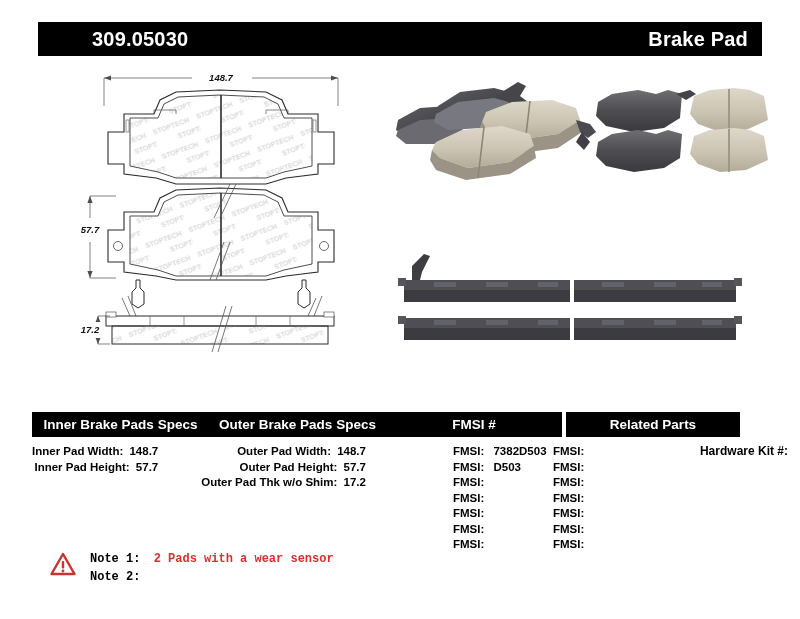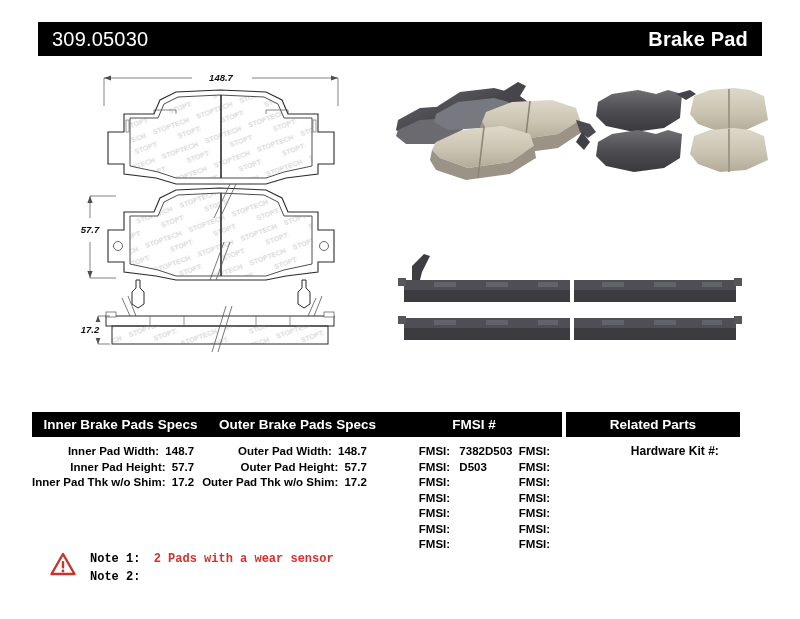--- a/index.html
+++ b/index.html
@@ -8,21 +8,21 @@
     font-family:"Liberation Sans", sans-serif;
     color:#000;overflow:hidden;position:relative;
   }
 
   
   .header-bar{
     position:absolute;left:38px;top:22px;width:724px;height:34px;
     background:#000;color:#fff;display:flex;align-items:center;
     justify-content:space-between;padding:0 14px;box-sizing:border-box;
   }
-  .header-part-number{font-size:20px;font-weight:normal;letter-spacing:.2px;}
+  .header-part-number{font-size:20px;font-weight:bold;letter-spacing:.2px;margin-left:40px;}
   .header-title{font-size:20px;font-weight:bold;letter-spacing:.2px;}
 
   
   .drawing-area{position:absolute;left:80px;top:66px;width:300px;height:310px;}
   .drawing-svg{display:block;}
 
   
   .photo-area{position:absolute;left:390px;top:80px;width:390px;height:290px;}
   .photo-svg{display:block;}
 
@@ -33,21 +33,21 @@
     background:#000;color:#fff;font-size:13.5px;font-weight:bold;
     display:flex;align-items:center;justify-content:center;
     height:25px;box-sizing:border-box;
   }
   .head-cell.inner-outer{width:354px;}
   .head-cell.fmsi{width:176px;margin-left:0;}
   .head-cell.related{width:174px;margin-left:4px;}
   .inner-outer-split{display:flex;width:372px;}
   .inner-outer-split > div{width:177px;text-align:center;}
 
-  .table-body{display:flex;width:100%;padding-top:7px;}
+  .table-body{display:flex;width:100%;padding-top:7px;gap:35px;}
   .col-inner,.col-outer{width:177px;}
   .col-fmsi{width:204px;display:flex;padding-left:4px;box-sizing:border-box;margin-left:40px;}
   .col-related{width:174px;padding-left:8px;box-sizing:border-box;margin-left:4px;}
 
   .spec-row{
     font-size:11.5px;font-weight:bold;line-height:15.5px;
     text-align:right;padding-right:8px;white-space:nowrap;
   }
   .spec-row .val{font-weight:bold;padding-left:3px;}
 
@@ -292,24 +292,20 @@
 
     <div class="col-inner">
       <div class="spec-row">
         <span>Inner Pad Width:</span>
         <span class="val">148.7</span>
       </div>
       <div class="spec-row">
         <span>Inner Pad Height:</span>
         <span class="val">57.7</span>
       </div>
-      <div class="spec-row">
-        <span>Inner Pad Thk w/o Shim:</span>
-        <span class="val">17.2</span>
-      </div>
     </div>
 
     <div class="col-outer">
       <div class="spec-row">
         <span>Outer Pad Width:</span>
         <span class="val">148.7</span>
       </div>
       <div class="spec-row">
         <span>Outer Pad Height:</span>
         <span class="val">57.7</span>

